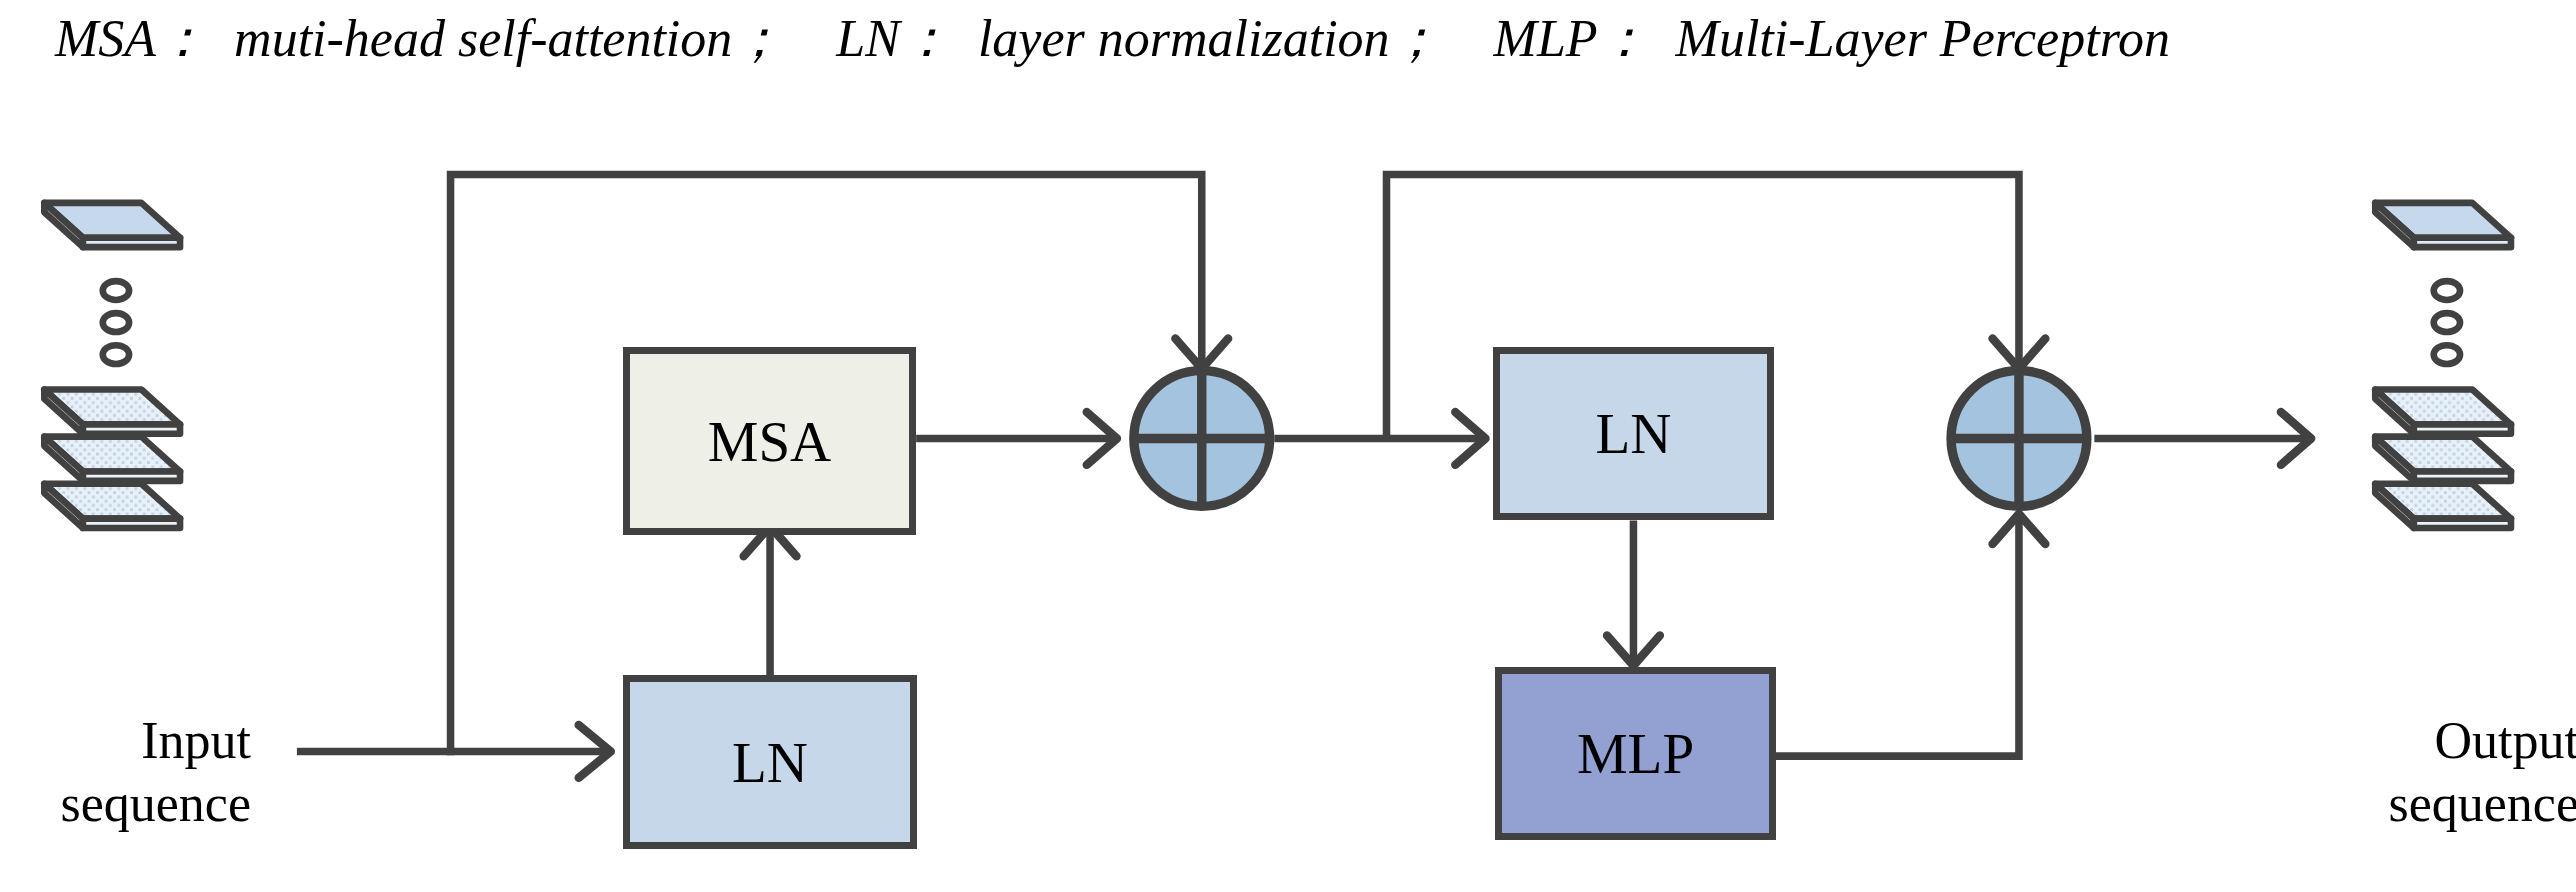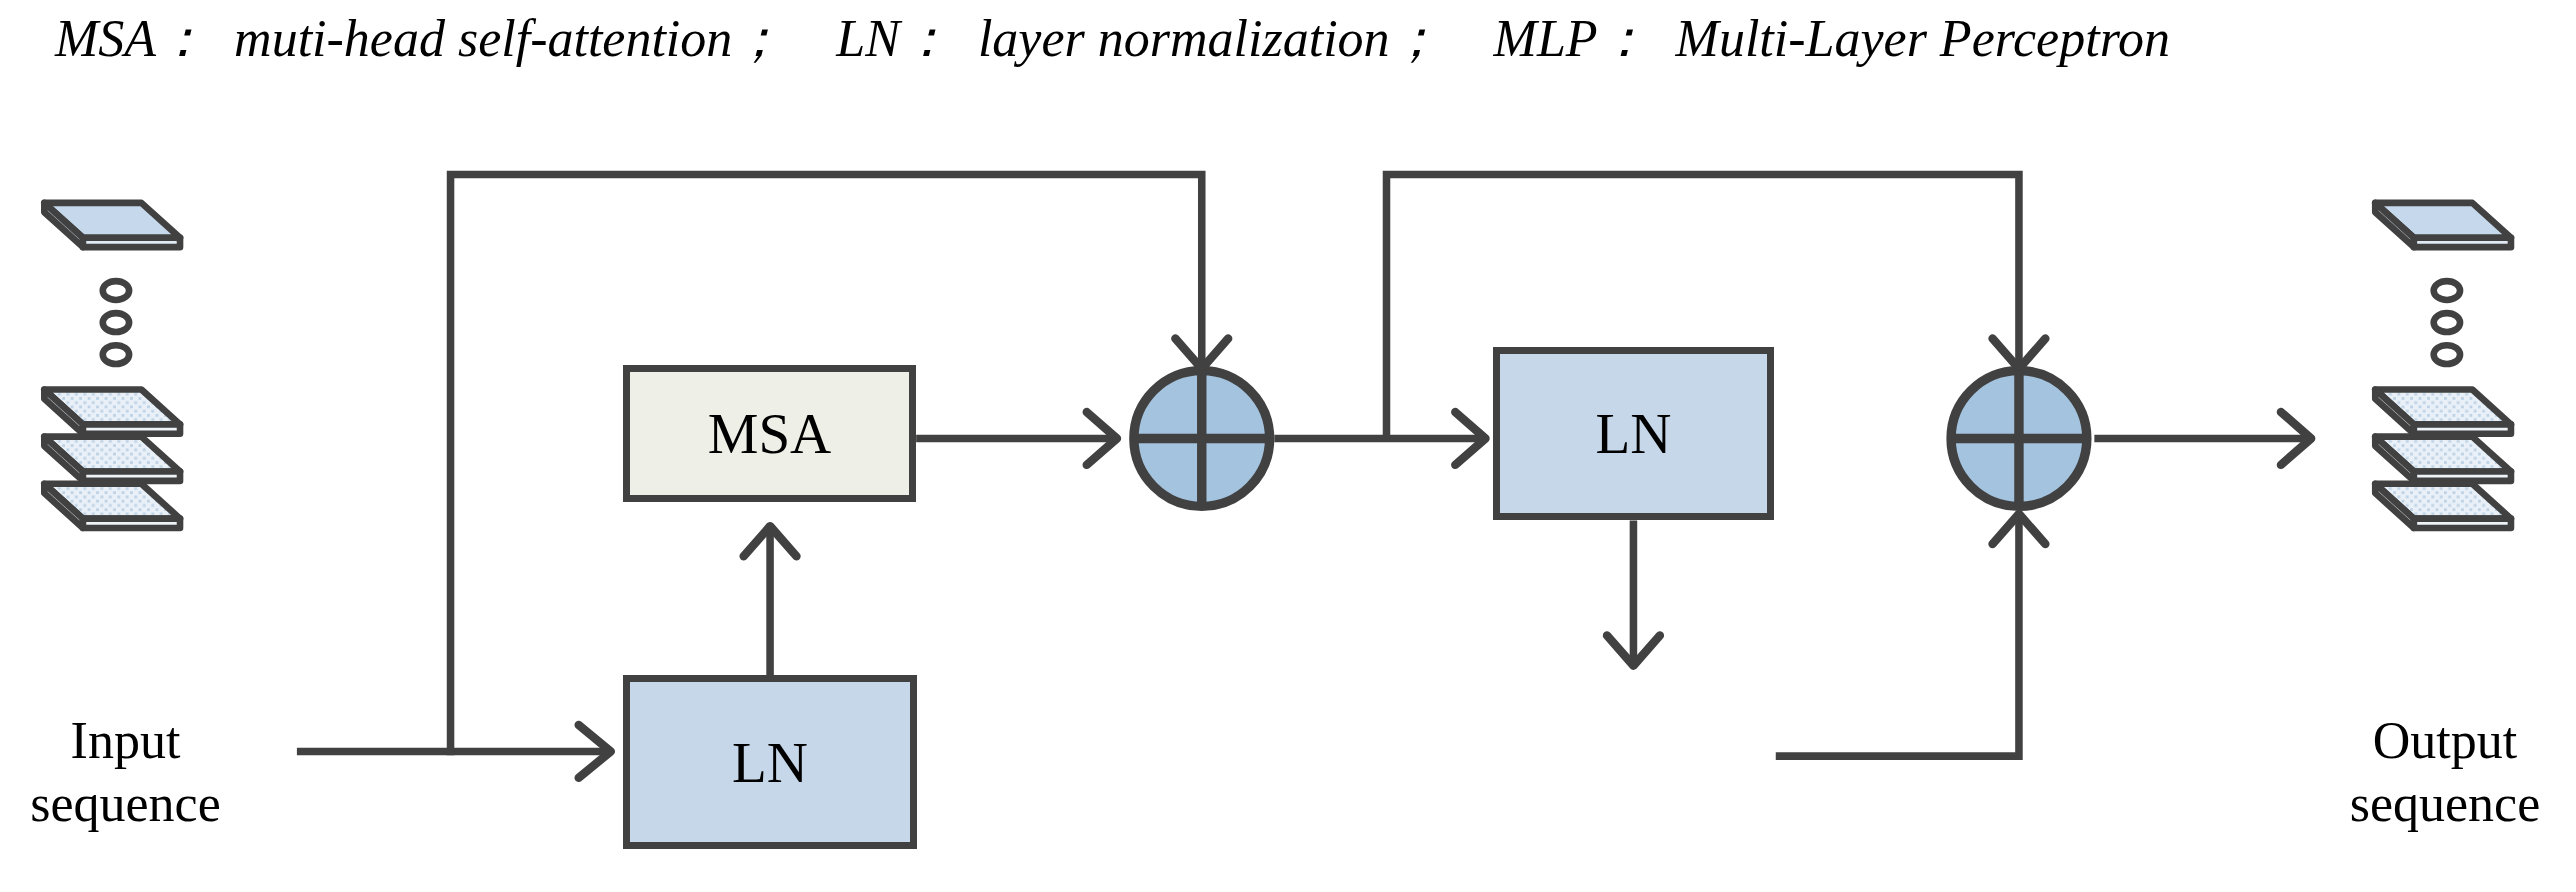--- a/index.html
+++ b/index.html
@@ -21,26 +21,26 @@
   svg.art{position:absolute;left:0;top:0;width:2576px;height:893px;}
   .legend{
     position:absolute;left:55px;top:5.7px;height:66px;
     font-size:52px;line-height:66px;white-space:pre;color:var(--ink);font-style:italic;
   }
   .box{
     position:absolute;box-sizing:border-box;border:7.5px solid var(--line);
     display:flex;align-items:center;justify-content:center;
     font-size:57px;color:var(--ink);
   }
-  .box-msa{left:623px;top:347px;width:293px;height:137px;background:var(--msa);margin-top:18px;}
+  .box-msa{left:623px;top:347px;width:293px;height:188px;background:var(--msa);}
   .box-ln1{left:623px;top:675px;width:294px;height:174px;background:var(--ln);}
   .box-ln2{left:1493px;top:347px;width:281px;height:173px;background:var(--ln);}
   .box-mlp{left:1495px;top:667px;width:281px;height:173px;background:var(--mlp);}
   .seq-label{
-    position:absolute;top:709px;text-align:center;
+    position:absolute;top:709px;text-align:right;
     font-size:52px;line-height:1.22;color:var(--ink);
   }
   .seq-label.input{left:0px;width:251px;}
   .seq-label.output{left:2311px;width:268px;}
   
   .ln-stroke{fill:none;stroke:var(--line);stroke-width:8;}
   .head{fill:none;stroke:var(--line);stroke-width:9;stroke-linecap:round;stroke-linejoin:round;}
   .addc{fill:var(--add);stroke:var(--line);stroke-width:10;}
   .addx{fill:none;stroke:var(--line);stroke-width:10;}
   .dot{fill:#ffffff;stroke:var(--line);stroke-width:7;}
@@ -153,20 +153,23 @@
 
   <div class="box box-msa">
     <span>MSA</span>
   </div>
   <div class="box box-ln1">
     <span>LN</span>
   </div>
   <div class="box box-ln2">
     <span>LN</span>
   </div>
+  <div class="box box-mlp">
+    <span>MLP</span>
+  </div>
 
   <div class="seq-label input">
     <div>Input</div>
     <div>sequence</div>
   </div>
   <div class="seq-label output">
     <div>Output</div>
     <div>sequence</div>
   </div>
 

